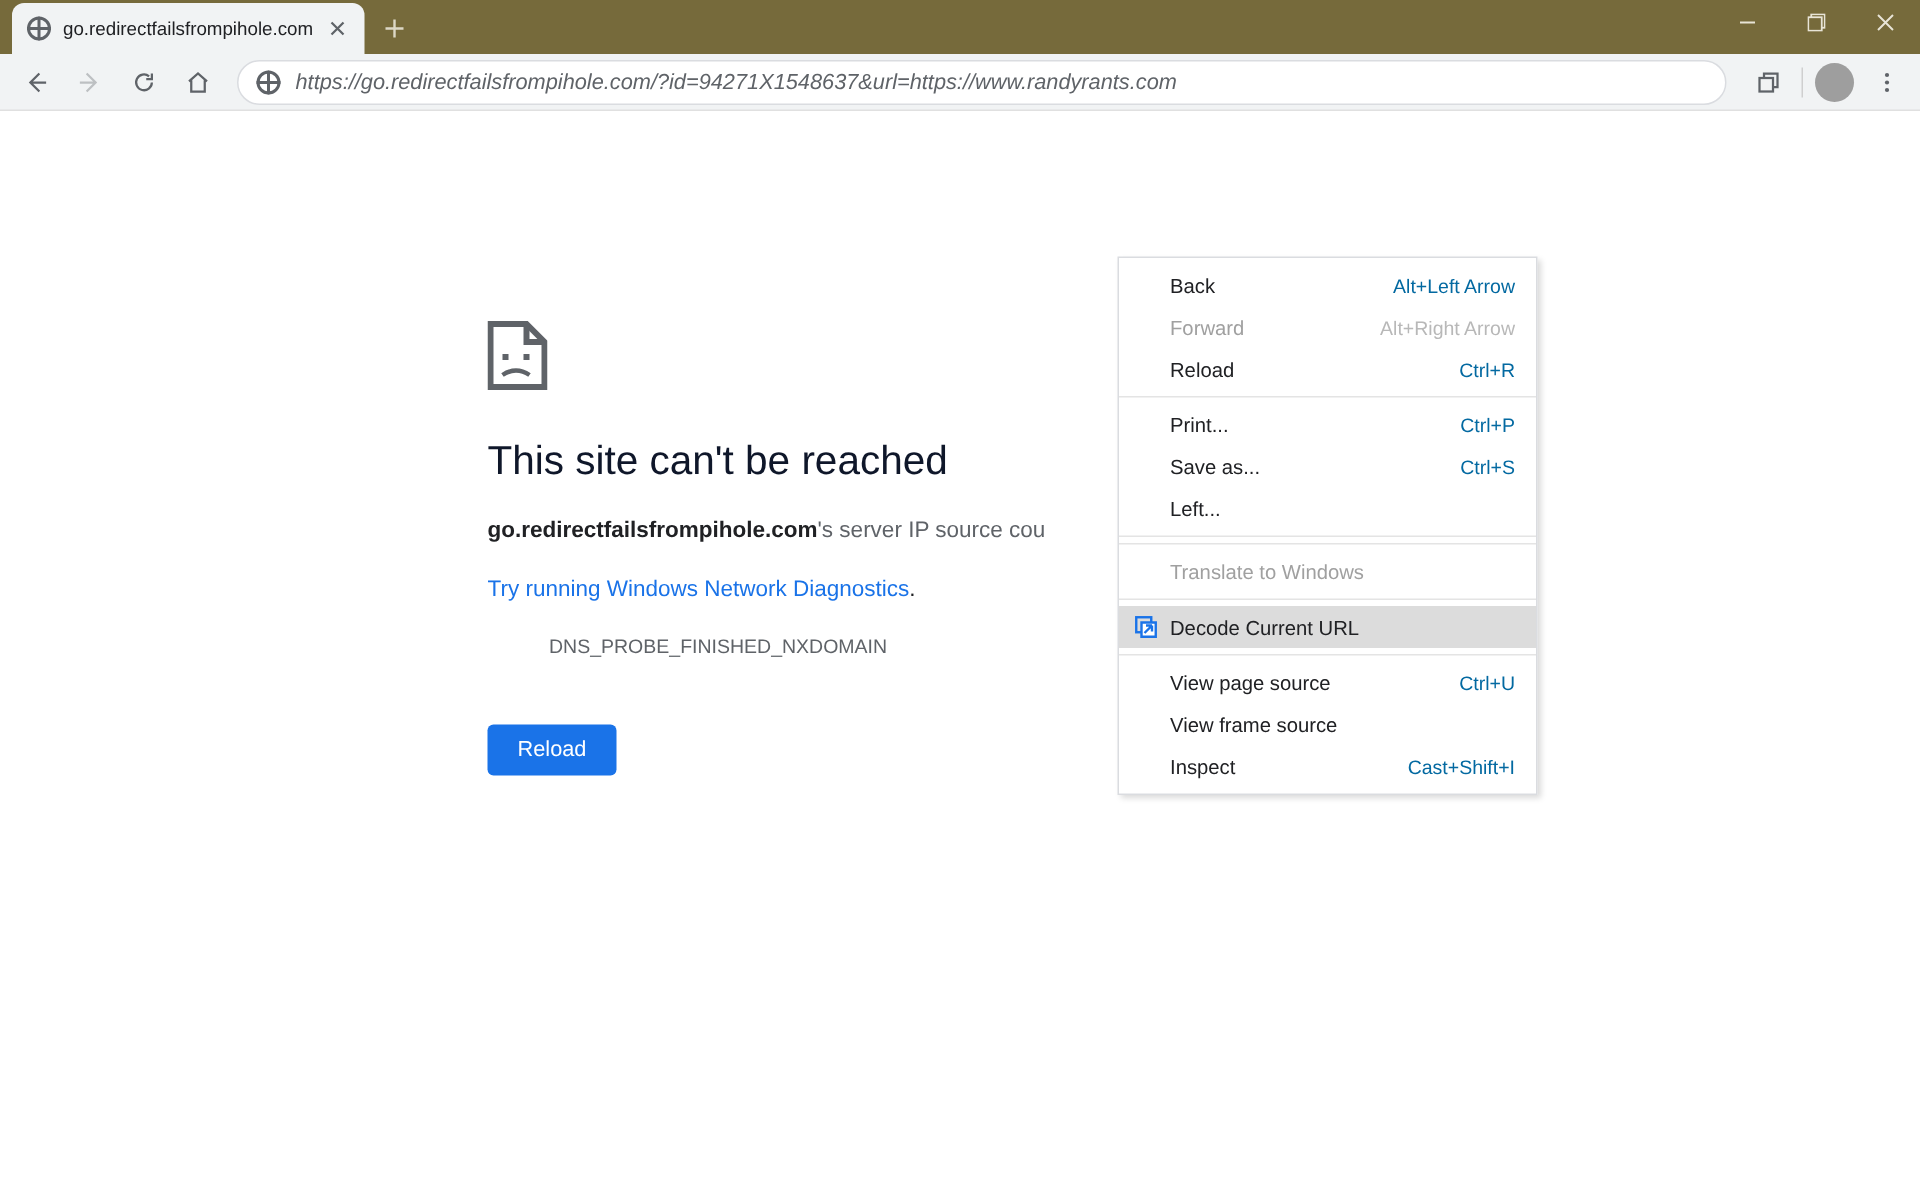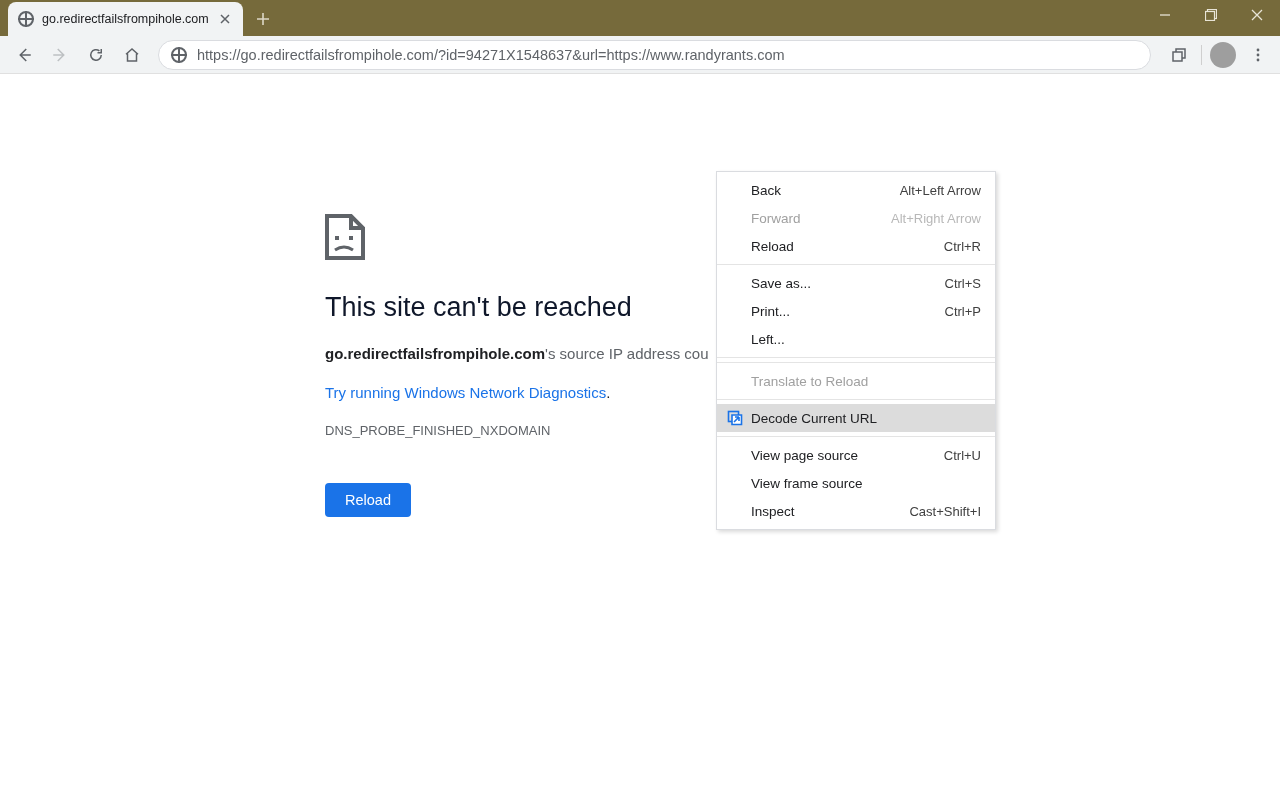--- a/index.html
+++ b/index.html
@@ -13,21 +13,21 @@
     .tab-favicon::before { content: ""; position: absolute; left: -2px; top: 5px; width: 16px; height: 2px; background: #5f6368; }
     .tab-favicon::after { content: ""; position: absolute; left: 5px; top: -2px; width: 2px; height: 16px; background: #5f6368; border-radius: 2px; }
     .tab-title { font-size: 12.5px; color: #202124; white-space: nowrap; overflow: hidden; text-overflow: ellipsis; flex: 1; }
     .tab-close { width: 16px; height: 16px; flex-shrink: 0; display: flex; align-items: center; justify-content: center; }
     .newtab { width: 28px; height: 28px; margin: 0 6px 3px 6px; display: flex; align-items: center; justify-content: center; border-radius: 50%; }
     .newtab svg { opacity: 0.9; }
     .winbtns { position: absolute; right: 0; top: 0; height: 36px; display: flex; }
     .winbtn { width: 46px; height: 30px; display: flex; align-items: center; justify-content: center; color: #e8e4d6; }
 
     
-    .toolbar { height: 38px; background: #f1f3f4; display: flex; align-items: center; padding: 0 8px; gap: 4px; border-bottom: 1px solid #e0e0e0; }
+    .toolbar { height: 38px; background: #f1f3f4; display: flex; align-items: center; padding: 0 8px; gap: 4px; border-bottom: 1px solid #e0e0e0; font-style: italic; }
     .navbtn { width: 32px; height: 32px; display: flex; align-items: center; justify-content: center; border-radius: 50%; }
     .navbtn svg { width: 18px; height: 18px; }
     .navbtn.disabled { opacity: 0.35; }
     .addrwrap { flex: 1; display: flex; align-items: center; background: #fff; border: 1px solid #dadce0; border-radius: 18px; height: 30px; padding: 0 12px; gap: 10px; margin: 0 6px; }
     .addricon { width: 16px; height: 16px; border-radius: 50%; border: 2px solid #5f6368; position: relative; flex-shrink: 0; }
     .addricon::before { content: ""; position: absolute; left: -2px; top: 5px; width: 16px; height: 2px; background: #5f6368; }
     .addricon::after { content: ""; position: absolute; left: 5px; top: -2px; width: 2px; height: 16px; background: #5f6368; border-radius: 2px; }
     .addrtext { font-size: 14.5px; color: #5f6368; white-space: nowrap; overflow: hidden; }
     .after-addr { display: flex; align-items: center; gap: 8px; padding-left: 4px; }
     .share { width: 28px; height: 28px; display: flex; align-items: center; justify-content: center; }
@@ -37,28 +37,28 @@
 
     
     .content { position: absolute; left: 0; right: 0; top: 74px; bottom: 0; background: #fff; }
     .errwrap { position: absolute; left: 325px; top: 140px; width: 620px; color: #202124; }
     .sad-doc { width: 40px; height: 46px; position: relative; margin-bottom: 32px; }
     .sad-doc svg { display: block; }
     .err-h1 { font-size: 27px; font-weight: 400; color: #0f172a; margin-bottom: 22px; }
     .err-p { font-size: 15px; color: #5f6368; margin-bottom: 22px; }
     .err-p b { color: #202124; font-weight: 600; }
     .err-link { font-size: 15px; color: #1a73e8; margin-bottom: 22px; cursor: pointer; }
-    .err-code { font-size: 13px; color: #5f6368; margin-bottom: 35px; }
+    .err-code { font-size: 13px; color: #5f6368; margin-bottom: 35px; margin-left: 41px; }
     .reload-btn { display: inline-block; background: #1a73e8; color: #fff; border: none; padding: 9px 20px; font-size: 14.5px; border-radius: 4px; cursor: pointer; margin-top: 10px; }
 
     
-    .ctx { position: absolute; left: 716px; top: 97px; width: 280px; background: #fff; border: 1px solid #dadce0; box-shadow: 2px 2px 4px rgba(0,0,0,.15); font-size: 13.5px; color: #202124; padding: 4px 0; z-index: 10; }
+    .ctx { position: absolute; left: 745px; top: 97px; width: 280px; background: #fff; border: 1px solid #dadce0; box-shadow: 2px 2px 4px rgba(0,0,0,.15); font-size: 13.5px; color: #202124; padding: 4px 0; z-index: 10; }
     .ctx-item { display: flex; align-items: center; height: 28px; padding: 0 14px 0 34px; position: relative; }
     .ctx-item .lbl { flex: 1; }
-    .ctx-item .accel { color: #404040; font-size: 13px; }
+    .ctx-item .accel { color: #0369a1; font-size: 13px; }
     .ctx-item.disabled { color: #a0a0a0; }
     .ctx-item.disabled .accel { color: #b8b8b8; }
     .ctx-item.hover { background: #dcdcdc; }
     .ctx-sep { height: 1px; background: #e4e4e4; margin: 4px 0; }
     .ctx-icon { position: absolute; left: 10px; top: 50%; transform: translateY(-50%); width: 16px; height: 16px; display: flex; align-items: center; justify-content: center; }
     .ctx-arrow { font-size: 10px; color: #5f6368; }
     .ctx-item.hover .ctx-icon svg path, .ctx-item.hover .ctx-icon svg rect { stroke: #1a73e8; }
   </style>
 </head>
 <body>
@@ -148,55 +148,55 @@
     <div class="sad-doc">
       <svg width="40" height="46" viewBox="0 0 40 46">
         <path d="M2 2 H26 L38 14 V44 H2 Z" fill="none" stroke="#5f6368" stroke-width="4"></path>
         <path d="M26 2 V14 H38" fill="none" stroke="#5f6368" stroke-width="4"></path>
         <rect x="10" y="22" width="4" height="4" fill="#5f6368"></rect>
         <rect x="24" y="22" width="4" height="4" fill="#5f6368"></rect>
         <path d="M10 36 Q19 30 28 36" fill="none" stroke="#5f6368" stroke-width="3"></path>
       </svg>
     </div>
     <h1 class="err-h1">This site can't be reached</h1>
-    <p class="err-p"><b>go.redirectfailsfrompihole.com</b><span>'s source IP address cou</span></p>
+    <p class="err-p"><b>go.redirectfailsfrompihole.com</b><span>'s server IP source cou</span></p>
     <p class="err-link"><span>Try running Windows Network Diagnostics</span><span style="color:#202124">.</span></p>
     <p class="err-code">DNS_PROBE_FINISHED_NXDOMAIN</p>
     <button class="reload-btn">Reload</button>
   </div>
 
   <div class="ctx" id="ctx">
       <div class="ctx-item">
         <span class="lbl">Back</span>
         <span class="accel">Alt+Left Arrow</span>
       </div>
       <div class="ctx-item disabled">
         <span class="lbl">Forward</span>
         <span class="accel">Alt+Right Arrow</span>
       </div>
       <div class="ctx-item">
         <span class="lbl">Reload</span>
         <span class="accel">Ctrl+R</span>
       </div>
       <div class="ctx-sep"></div>
       <div class="ctx-item">
+        <span class="lbl">Print...</span>
+        <span class="accel">Ctrl+P</span>
+      </div>
+      <div class="ctx-item">
         <span class="lbl">Save as...</span>
         <span class="accel">Ctrl+S</span>
       </div>
       <div class="ctx-item">
-        <span class="lbl">Print...</span>
-        <span class="accel">Ctrl+P</span>
-      </div>
-      <div class="ctx-item">
         <span class="lbl">Left...</span>
       </div>
       <div class="ctx-sep"></div>
       <div class="ctx-sep"></div>
       <div class="ctx-item disabled">
-        <span class="lbl">Translate to Reload</span>
+        <span class="lbl">Translate to Windows</span>
       </div>
       <div class="ctx-sep"></div>
       <div class="ctx-item hover">
         <span class="ctx-icon">
           <svg width="16" height="16" viewBox="0 0 16 16">
             <rect x="1.5" y="1.5" width="10" height="10" fill="none" stroke="#1a73e8" stroke-width="1.6"></rect>
             <path d="M5 5 H14.5 V14.5 H5 Z" fill="#fff" stroke="#1a73e8" stroke-width="1.6"></path>
             <path d="M9.5 7 V12 M7 9.5 H12" stroke="#1a73e8" stroke-width="1.6" style="display:none"></path>
             <path d="M7 12 L12 7 M12 7 H8 M12 7 V11" fill="none" stroke="#1a73e8" stroke-width="1.6"></path>
           </svg>

